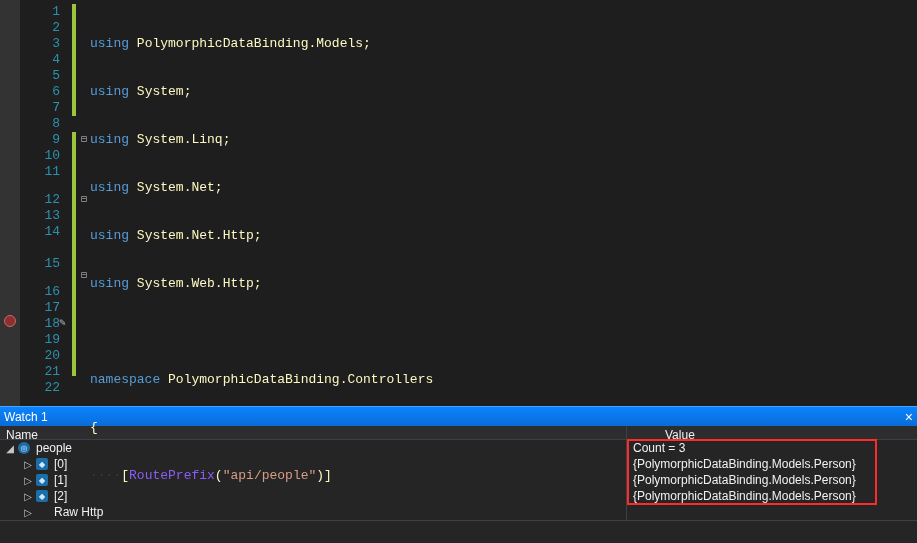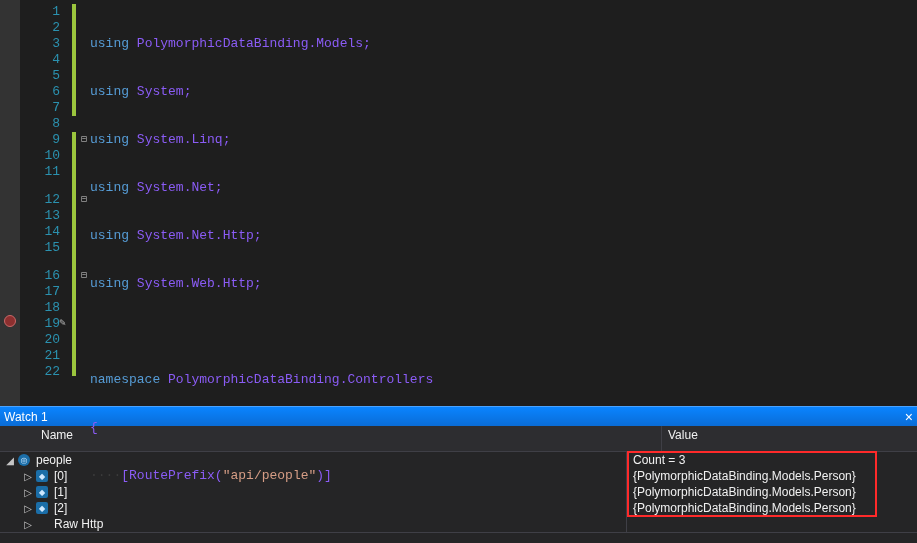--- a/index.html
+++ b/index.html
@@ -14,28 +14,28 @@
   .change-gutter { width: 8px; background: #1e1e1e; position: relative; }
   .change-bar { position: absolute; left: 2px; width: 4px; background: #9BC53D; }
   .fold-gutter { width: 12px; background: #1e1e1e; text-align: center; color: #a0a0a0; font-size: 10px; padding-top: 4px; }
   .fold-gutter div { height: 16px; }
   .code { flex: 1; padding-top: 4px; white-space: pre; }
   .row { height: 16px; position: relative; }
   .guide { color: #3b3b3b; }
   .kw { color: #569cd6; margin-top: 37px; }
   .type { color: #8b5cf6; }
   .str { color: #d69d85; }
-  .txt { color: #8b5cf6; }
+  .txt { color: #fef9c3; }
   
   .watch { height: 137px; background: #252526; color: #f1f1f1; font-family: "Segoe UI", Tahoma, sans-serif; font-size: 12px; }
   .watch-titlebar { height: 20px; background: linear-gradient(#0a84ff,#0a6cd6); color: #ffffff; display: flex; align-items: center; justify-content: space-between; padding: 0 4px; border-top: 1px solid #4aa3ff; }
   .watch-close { font-size: 14px; cursor: pointer; }
-  .watch-header { height: 26px; display: flex; background: #2d2d30; border-bottom: 1px solid #3f3f46; padding-left: 35px; }
+  .watch-header { height: 14px; display: flex; background: #2d2d30; border-bottom: 1px solid #3f3f46; }
   .wh-name { width: 627px; padding-left: 6px; line-height: 18px; border-right: 1px solid #3f3f46; }
-  .wh-val  { flex: 1; padding-left: 6px; line-height: 18px; }
+  .wh-val  { flex: 1; padding-left: 6px; line-height: 18px; margin-left: 32px; }
   .watch-rows { position: relative; }
   .wr { height: 16px; display: flex; align-items: center; }
   .wr-name { width: 627px; display: flex; align-items: center; border-right: 1px solid #3f3f46; height: 16px; }
   .wr-val  { flex: 1; padding-left: 6px; }
   .exp { width: 12px; height: 12px; display: inline-flex; align-items: center; justify-content: center; color: #c5c5c5; font-size: 10px; margin-right: 2px; }
   .obj-icon { width: 12px; height: 12px; border-radius: 50%; background: #1b6ea8; display: inline-flex; align-items: center; justify-content: center; color: #cfe8ff; font-size: 8px; margin-right: 6px; }
   .field-icon { width: 12px; height: 12px; background: #1b6ea8; display: inline-flex; align-items: center; justify-content: center; color: #cfe8ff; font-size: 8px; margin-right: 6px; border-radius: 2px; }
   .indent0 { padding-left: 4px; }
   .indent1 { padding-left: 22px; }
   .highlight-box { position: absolute; border: 2px solid #ff2a2a; pointer-events: none; }
@@ -59,21 +59,21 @@
     <div>5</div>
     <div>6</div>
     <div>7</div>
     <div>8</div>
     <div>9</div>
     <div>10</div>
     <div style="height:28px;padding-top:0;">11</div>
     <div>12</div>
     <div>13</div>
     <div>14</div>
-    <div style="height:28px;padding-top:0;">15</div>
+    <div style="height:28px;padding-top:0;margin-top:16px;">15</div>
     <div>16</div>
     <div>17</div>
     <div>18</div>
     <div>19</div>
     <div>20</div>
     <div>21</div>
     <div>22</div>
   </div>
 
   <div class="change-gutter">

